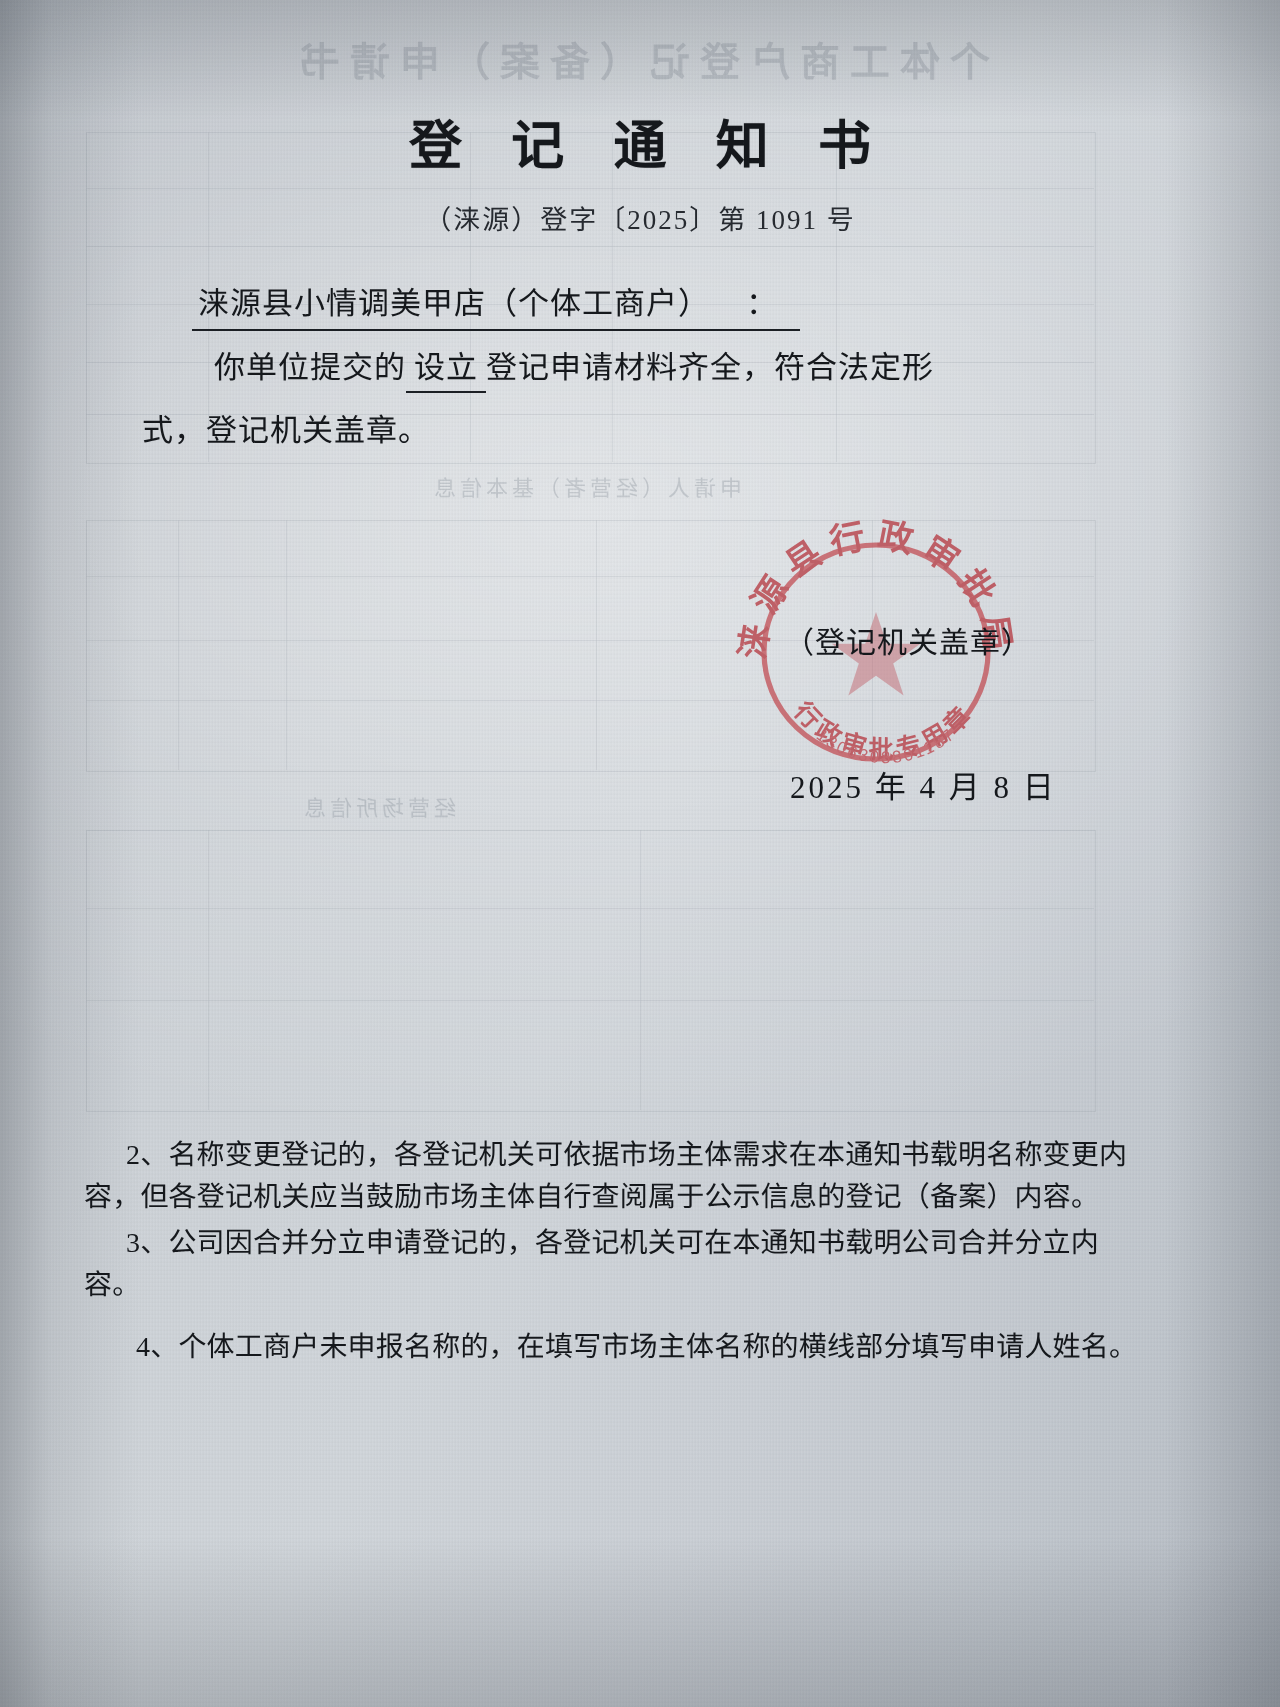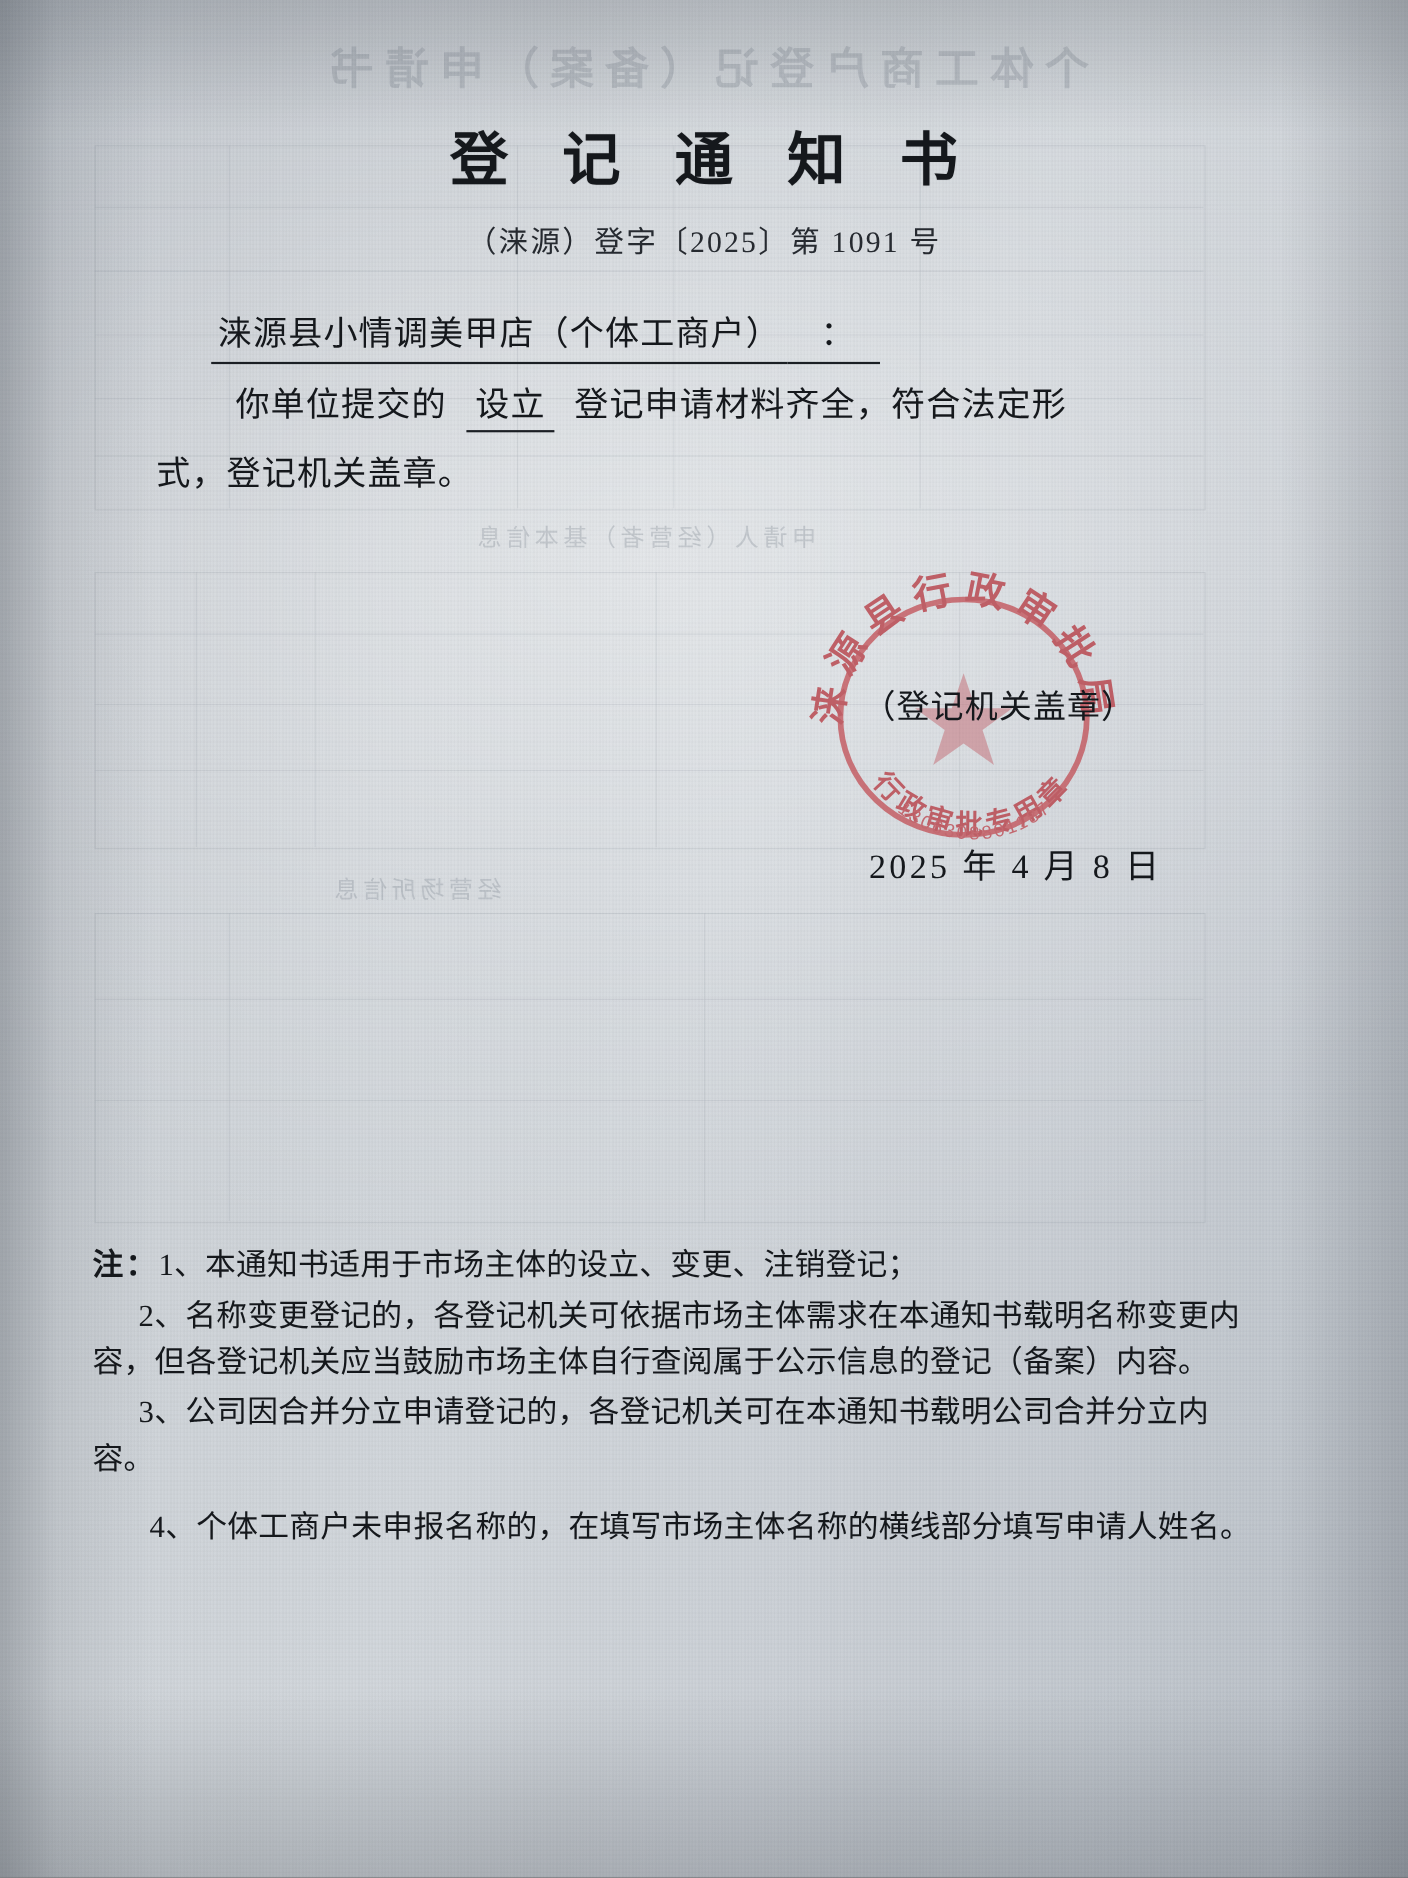--- a/index.html
+++ b/index.html
@@ -135,21 +135,21 @@
     left: 214px;
     font-size: 31px;
     letter-spacing: 1px;
     white-space: nowrap;
     color: #15181c;
   }
   .blank-fill {
     display: inline-block;
     border-bottom: 2px solid #1b1f24;
     padding: 0 8px 4px 8px;
-    margin: 0 18px;
+    margin: 0 0;
   }
   .body-p2 {
     position: absolute;
     top: 405px;
     left: 142px;
     font-size: 31px;
     letter-spacing: 1px;
     white-space: nowrap;
     color: #15181c;
   }
@@ -284,23 +284,20 @@
         <g transform="translate(134,136)">
           <polygon points="0,-46 10.8,-14.2 44.3,-14.2 17.2,5.6 27.6,37.4 0,17.8 -27.6,37.4 -17.2,5.6 -44.3,-14.2 -10.8,-14.2" fill="#c36a72" opacity=".62"></polygon>
         </g>
       </svg>
     </div>
 
     <div class="seal-label">（登记机关盖章）</div>
     <div class="sign-date">2025 年 4 月 8 日</div>
 
     <div class="notes">
-      <div class="note-1 n-line">
-        <span class="notes-label">注：</span><span>1、</span><span>本通知书适用于市场主体的设立、变更、注销登记；</span>
-      </div>
       <div class="note-2 n-wrap">
         <span>2、</span><span>名称变更登记的，各登记机关可依据市场主体需求在本通知书载明名称变更内容，但各登记机关应当鼓励市场主体自行查阅属于公示信息的登记（备案）内容。</span>
       </div>
       <div class="note-3 n-wrap">
         <span>3、</span><span>公司因合并分立申请登记的，各登记机关可在本通知书载明公司合并分立内容。</span>
       </div>
       <div class="note-4 n-wrap">
         <span>4、</span><span>个体工商户未申报名称的，在填写市场主体名称的横线部分填写申请人姓名。</span>
       </div>
     </div>

